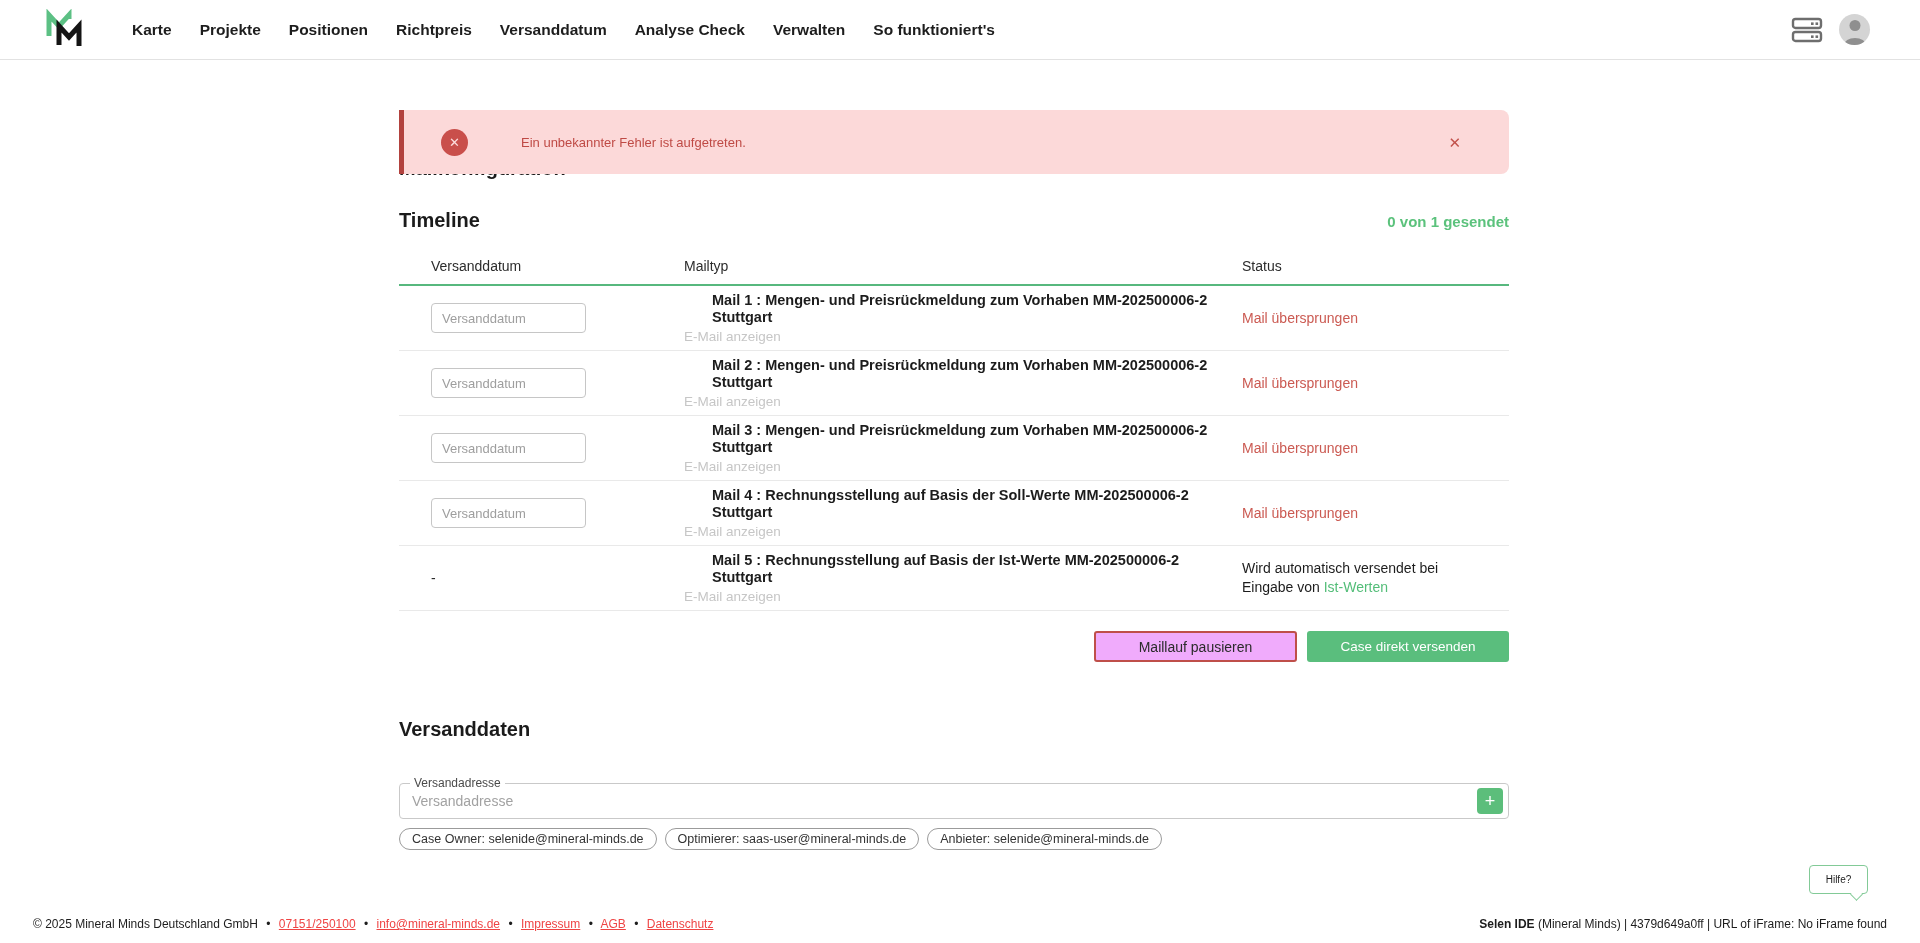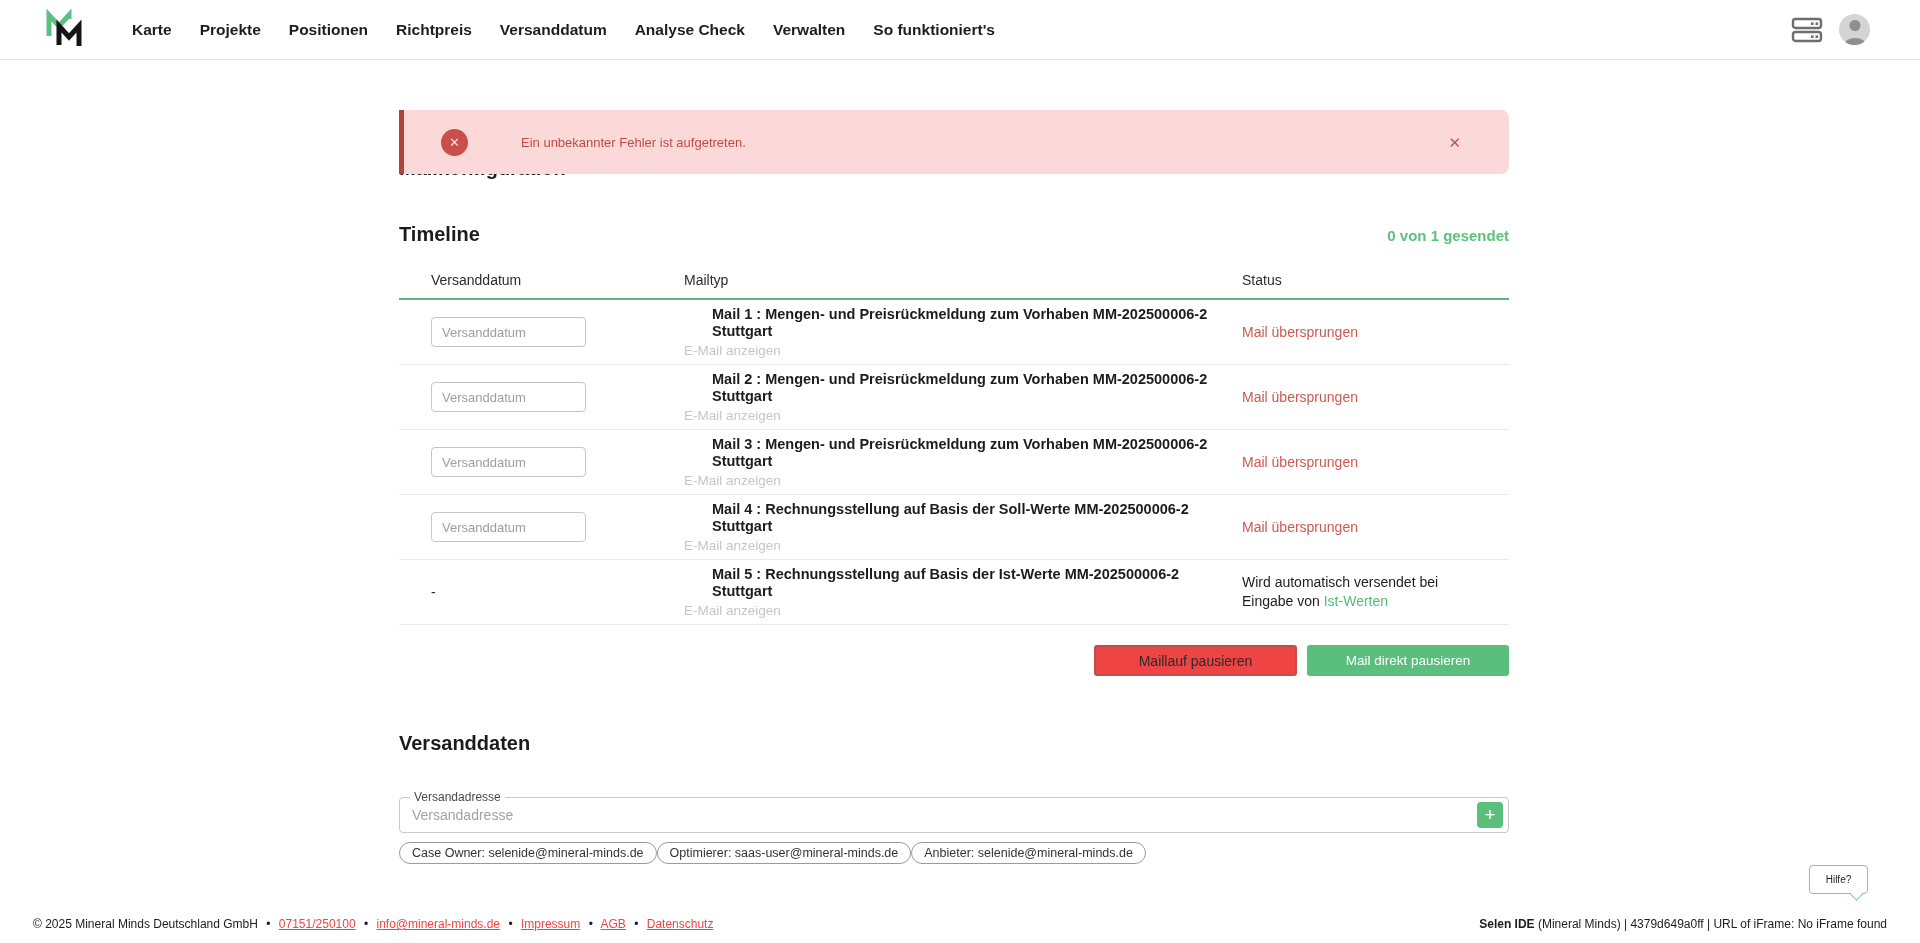--- a/index.html
+++ b/index.html
@@ -24,56 +24,56 @@
   .alert-icon { width:27px; height:27px; border-radius:50%; background:#c94f4b; color:#fcdede; font-size:13px;
                 display:flex; align-items:center; justify-content:center; margin-left:37px; flex:0 0 auto; }
   .alert-msg { margin-left:53px; font-size:13px; color:#bf4a45; }
   .alert-close { position:absolute; right:48px; top:50%; transform:translateY(-50%); background:none; border:none;
                  color:#c2524c; font-size:15px; cursor:pointer; line-height:1; }
 
   
   .main { position:relative; width:1110px; margin-left:399px; height:845px; overflow:hidden; padding-top:97px; }
   .h-page { font-size:20px; font-weight:700; color:#1b1b1b; }
   .h-section { font-size:20px; font-weight:700; color:#1b1b1b; }
-  .timeline-head { display:flex; align-items:baseline; justify-content:space-between; margin-top:43px; }
+  .timeline-head { display:flex; align-items:baseline; justify-content:space-between; margin-top:29px; }
   .sent-status { font-size:15px; font-weight:700; color:#5bc27c; }
 
   .t-header { display:grid; grid-template-columns:253px 558px 1fr; align-items:center;
               margin-top:14px; padding:12px 0 10px 32px; border-bottom:2px solid #57b87e;
               font-size:14px; font-weight:500; color:#2c2c2c; }
   .t-row { display:grid; grid-template-columns:253px 558px 1fr; align-items:center;
            height:65px; border-bottom:1px solid #e9e9e9; padding-left:32px; }
   .date-input { width:155px; height:30px; border:1px solid #c6c6c6; border-radius:4px; padding:0 10px;
                 font-size:13px; font-family:"Liberation Sans",sans-serif; color:#333; outline:none; }
   .date-input::placeholder { color:#9e9e9e; }
   .date-dash { font-size:14px; color:#2c2c2c; }
   .cell-mail { display:flex; flex-direction:column; justify-content:center; gap:4px; padding-right:20px; }
   .mail-title { font-size:14.5px; font-weight:700; color:#1c1c1c; line-height:1.15;margin-left:28px; }
   .mail-link { font-size:13.5px; color:#c6c6c6; text-decoration:none; cursor:pointer; width:max-content; }
   .cell-status { font-size:14px; line-height:1.35; padding-right:18px; }
   .status-skipped { color:#cb5a52; }
   .status-auto { color:#1d1d1d; }
   .green-link { color:#53bd78; text-decoration:none; cursor:pointer; }
 
   .btn-row { display:flex; justify-content:flex-end; gap:10px; margin-top:20px; }
-  .btn-outline-red { width:203px; height:31px; background:#ef4444; border:2px solid #bf4f4a; border-radius:3px;
+  .btn-outline-red { width:203px; height:31px; background:#f0abfc; border:2px solid #bf4f4a; border-radius:3px;
                      font-size:14px; color:#2b2b2b; font-family:"Liberation Sans",sans-serif; cursor:pointer; }
   .btn-green { width:202px; height:31px; background:#5abe7d; border:none; border-radius:3px;
                font-size:13.5px; color:#fff; font-family:"Liberation Sans",sans-serif; cursor:pointer; }
 
   .versand-heading { margin-top:56px; }
   .field-wrap { position:relative; margin-top:42px; height:36px; border:1px solid #c9c9c9; border-radius:4px; }
   .field-legend { position:absolute; top:-8px; left:10px; background:#fff; padding:0 4px; font-size:12px; color:#4a4a4a; }
   .field-input { width:calc(100% - 50px); height:100%; border:none; outline:none; padding:0 12px;
                  font-size:14px; font-family:"Liberation Sans",sans-serif; color:#333; background:transparent; }
   .field-input::placeholder { color:#a2a2a2; }
   .add-btn { position:absolute; right:5px; top:4px; width:26px; height:26px; background:#5cbe7b; border:none;
              border-radius:4px; color:#fff; font-size:18px; line-height:1; cursor:pointer; display:flex;
              align-items:center; justify-content:center; }
-  .chips { display:flex; margin-top:9px; }
+  .chips { display:flex; gap:8px; margin-top:9px; }
   .chip { border:1px solid #9b9b9b; border-radius:14px; padding:3px 12px; font-size:12.5px; color:#333;
           background:#fff; cursor:pointer; white-space:nowrap; }
   .clipped-heading { margin-top:58px; }
 
   
   .help-bubble { position:absolute; left:1809px; top:836px; width:59px; height:29px; background:#fff;
                  border:1.5px solid #82ca97; border-radius:4px; display:flex; align-items:center; justify-content:center;
                  font-size:10px; color:#1d1d1d; cursor:pointer; z-index:30;margin-top:29px; }
   .help-tail { position:absolute; right:6px; bottom:-6px; width:9px; height:9px; background:#fff;
                border-right:1.5px solid #82ca97; border-bottom:1.5px solid #82ca97; transform:rotate(45deg); }
@@ -192,21 +192,21 @@
           <a class="mail-link">E-Mail anzeigen</a>
         </div>
         <div class="cell-status status-auto">
           <span>Wird automatisch versendet bei Eingabe von </span><a class="green-link">Ist-Werten</a>
         </div>
       </div>
     </div>
 
     <div class="btn-row">
       <button class="btn-outline-red">Maillauf pausieren</button>
-      <button class="btn-green">Mail direkt pausieren</button>
+      <button class="btn-green">Case direkt versenden</button>
     </div>
 
     <h2 class="h-section versand-heading">Versanddaten</h2>
 
     <div class="field-wrap">
       <span class="field-legend">Versandadresse</span>
       <input class="field-input" placeholder="Versandadresse" style="">
       <button class="add-btn">+</button>
     </div>
 

